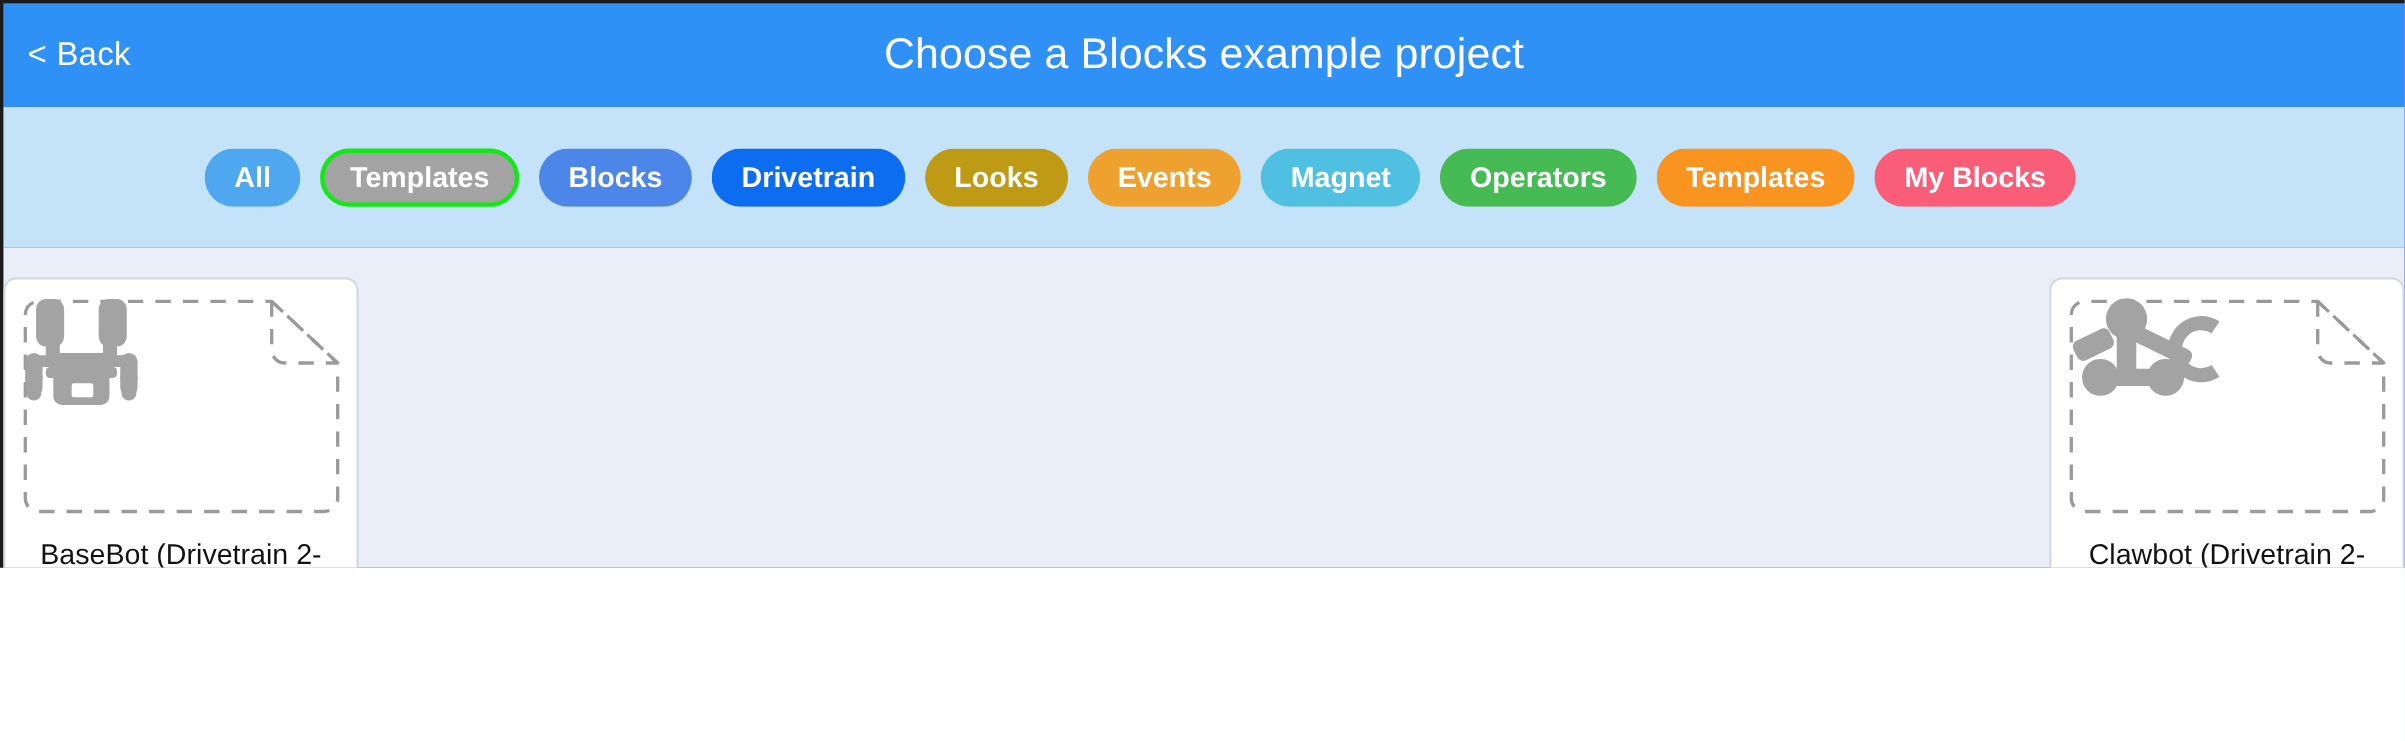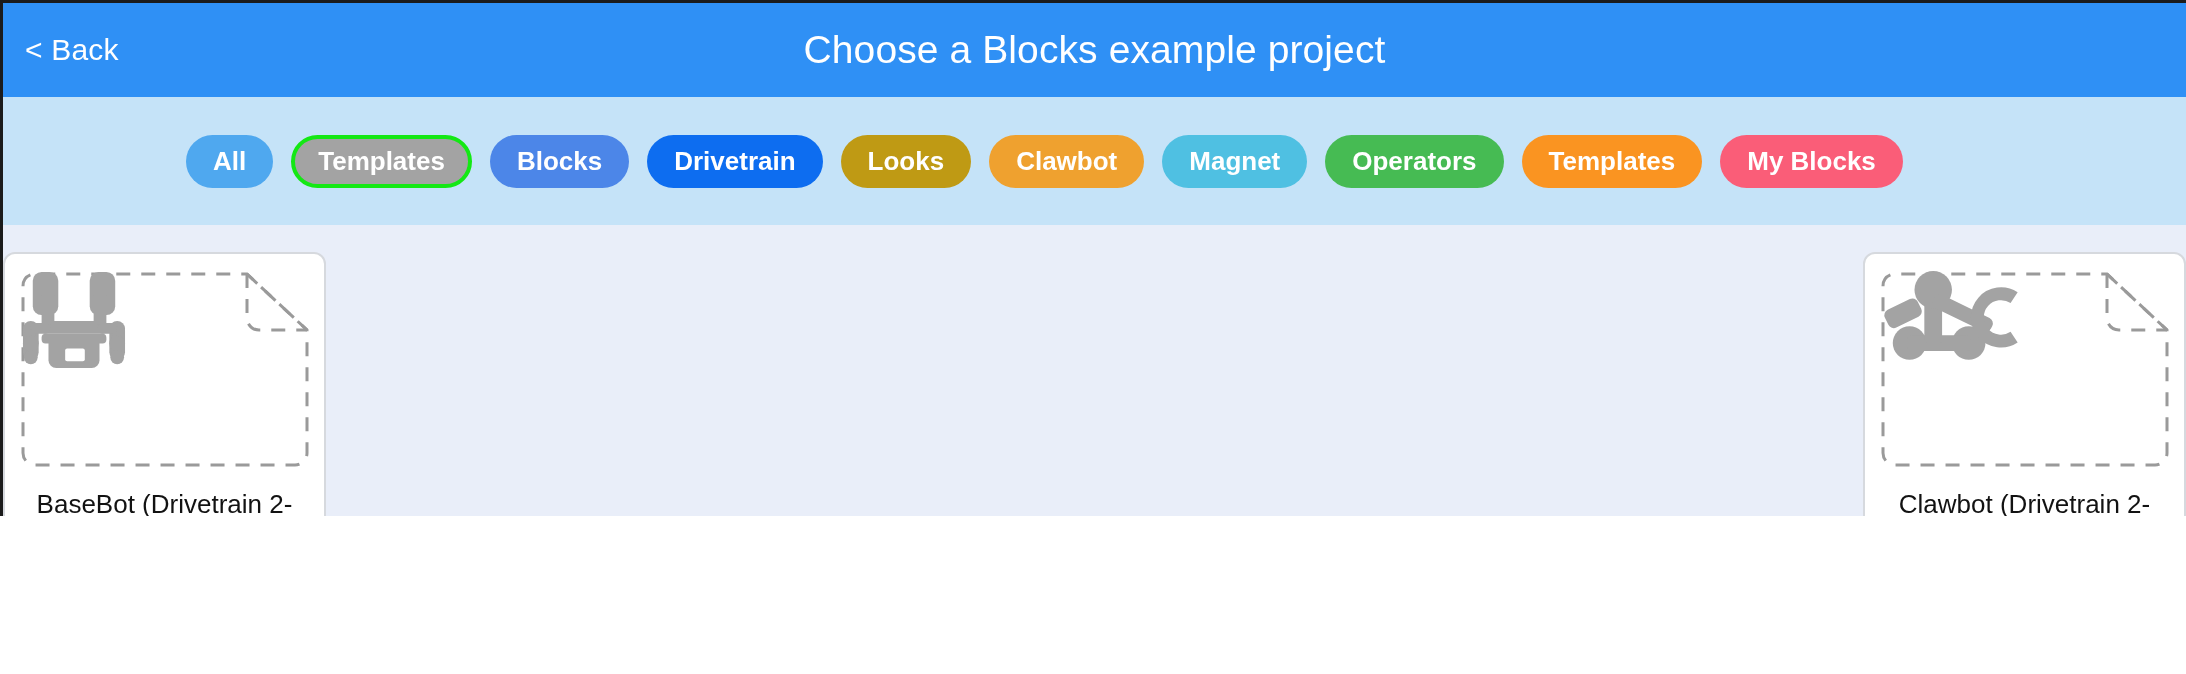--- a/index.html
+++ b/index.html
@@ -145,21 +145,21 @@
     <div class="back-button">&lt; Back</div>
     <div class="header-title">Choose a Blocks example project</div>
   </div>
 
   <div class="filter-bar" id="filter-bar">
       <div class="pill" style="background: rgb(79, 168, 239);">All</div>
       <div class="pill selected" style="background: rgb(163, 163, 163);">Templates</div>
       <div class="pill" style="background: rgb(76, 134, 232);">Blocks</div>
       <div class="pill" style="background: rgb(13, 109, 240);">Drivetrain</div>
       <div class="pill" style="background: rgb(191, 154, 20);">Looks</div>
-      <div class="pill" style="background: rgb(239, 161, 47);">Clawbot</div>
+      <div class="pill" style="background: rgb(239, 161, 47);">Events</div>
       <div class="pill" style="background: rgb(79, 192, 226);">Magnet</div>
       <div class="pill" style="background: rgb(70, 187, 83);">Operators</div>
       <div class="pill" style="background: rgb(250, 148, 33);">Templates</div>
       <div class="pill" style="background: rgb(250, 93, 120);">My Blocks</div>
     </div>
 
   <div class="content">
     <div class="card-grid" id="card-grid">
         <div class="card">
           <div class="thumb">

